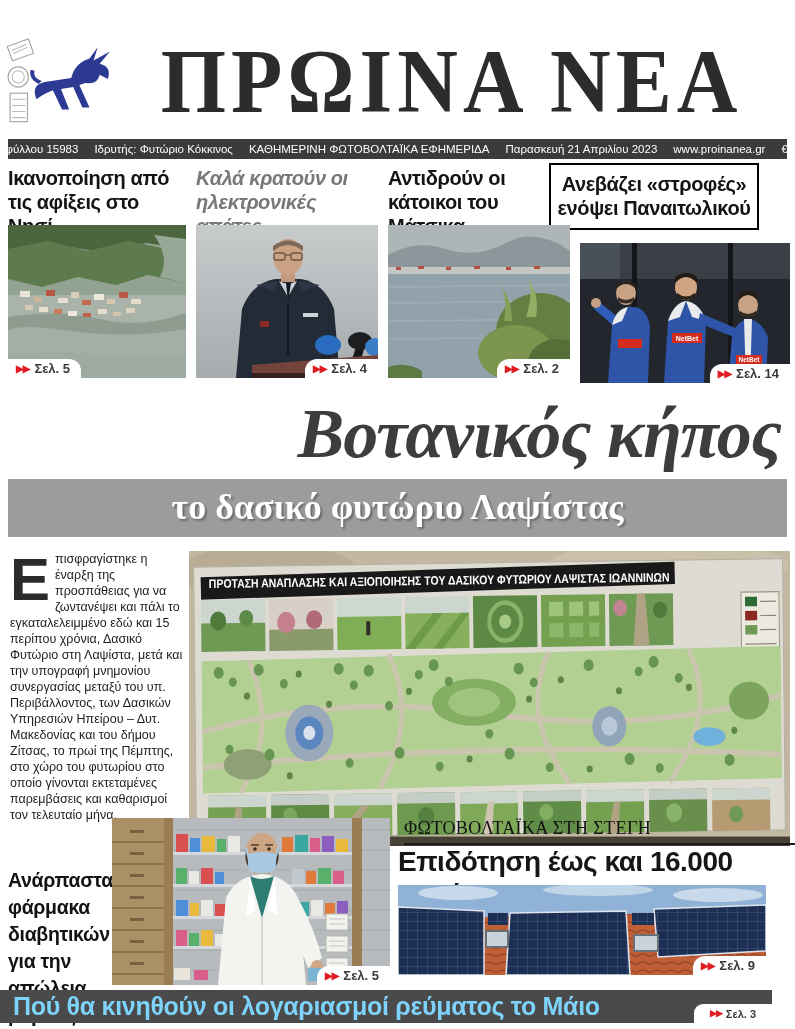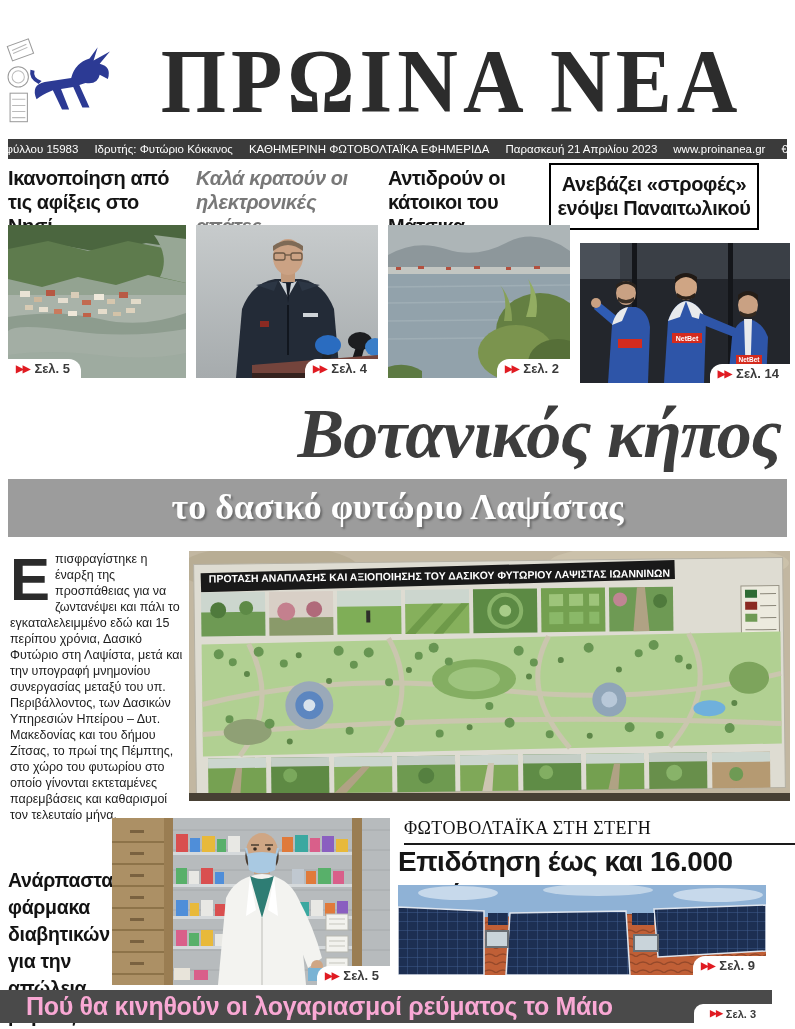--- a/index.html
+++ b/index.html
@@ -43,34 +43,34 @@
 
   
   .main-headline { top:396px; left:150px; right:14px; text-align:right; font-family:"Liberation Serif", serif;
     font-style:italic; font-weight:bold; font-size:70px; line-height:76px; color:#3d3d3d; letter-spacing:-1px; white-space:nowrap; }
   .subhead-band { top:479px; left:8px; right:8px; height:58px; background:var(--band-gray); text-align:center;
     color:#fff; font-family:"Liberation Serif", serif; font-weight:bold; font-size:36px; line-height:57px;
     text-shadow:2px 2px 2px rgba(50,50,50,0.45); white-space:nowrap; }
   .lead { top:551px; left:10px; width:175px; font-size:12.5px; line-height:16px; color:#1d1d1d; }
   .dropcap { float:left; font-size:60px; line-height:52px; font-weight:bold; color:#2b2b2b; margin:3px 5px 0 0; }
   .lead-ref { margin-top:8px; text-align:right; font-size:13px; font-weight:bold; color:#3a3a3a; }
-  .plan { left:189px; top:551px; width:601px; height:250px; }
+  .plan { left:189px; top:551px; width:601px; height:295px; }
 
   
   .bl-head { top:867px; left:8px; width:102px; font-size:19.5px; font-weight:bold; line-height:1.38;
     color:#131313; letter-spacing:-0.3px; }
   .pharm { left:112px; top:818px; width:278px; height:167px; }
   .kicker { top:818px; left:404px; width:392px; font-family:"Liberation Serif", serif; font-size:18px;
     color:#111; letter-spacing:0.4px; border-bottom:2px solid #1a1a1a; padding-bottom:4px; }
   .br-head { top:846px; left:398px; width:392px; font-size:28px; font-weight:bold; color:#161616; letter-spacing:-0.5px; }
   .solar { left:398px; top:885px; width:368px; height:90px; }
 
   
-  .bottom-strip { top:990px; left:0; width:772px; height:33px; background:var(--strip-dark); color:#f9a8d4;
-    font-size:25px; font-weight:bold; line-height:32px; padding-left:26px; letter-spacing:-0.3px; white-space:nowrap; }
+  .bottom-strip { top:990px; left:0; width:772px; height:33px; background:var(--strip-dark); color:#7dd3fc;
+    font-size:25px; font-weight:bold; line-height:32px; padding-left:13px; letter-spacing:-0.3px; white-space:nowrap; }
   .strip-tag { left:694px; top:1004px; width:78px; height:19px; background:#fff; border-radius:9px 0 0 0;
     display:flex; align-items:center; justify-content:center; gap:4px; font-size:11px; font-weight:bold; color:#3a3a3a; }
   .strip-tag .arr { font-size:9px; }
 </style>
 </head>
 <body>
 
 <div class="page">
 
   <div class="abs logo-box">

